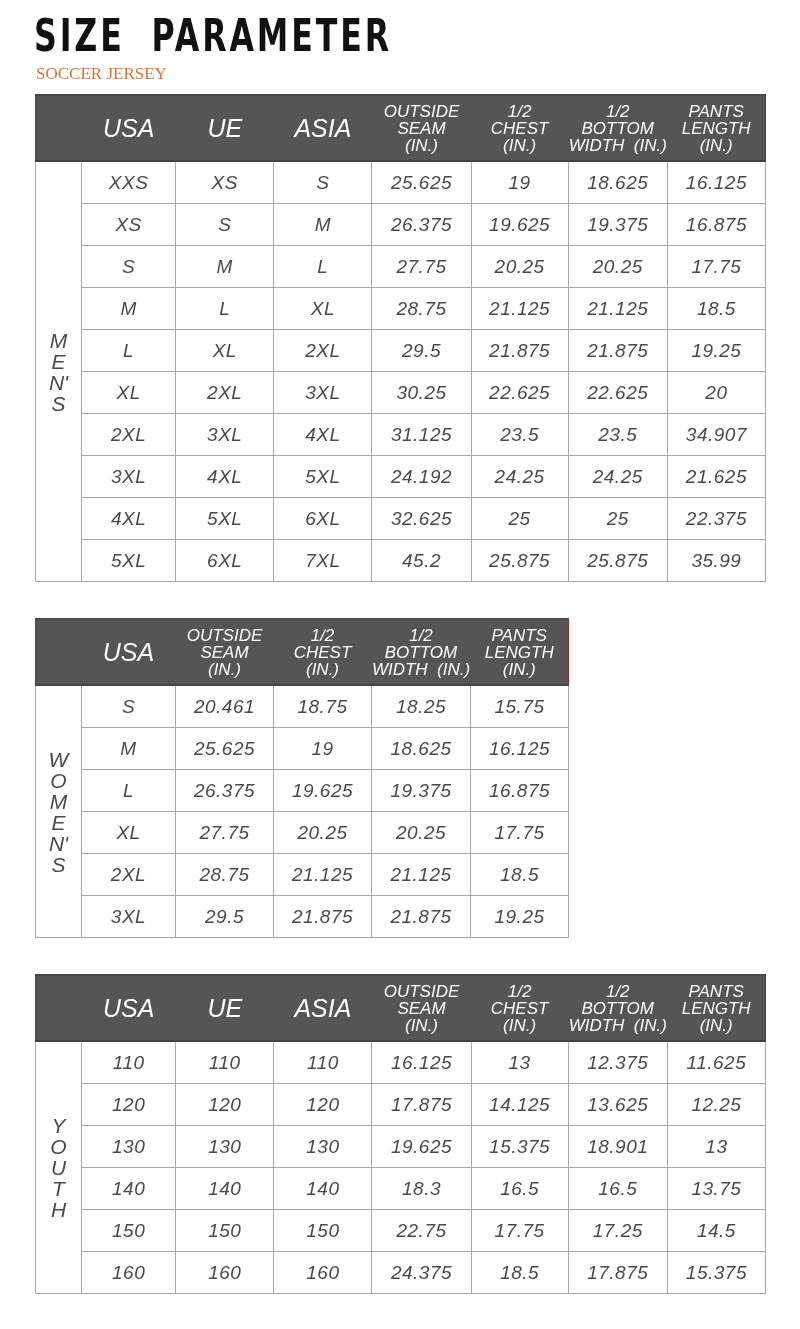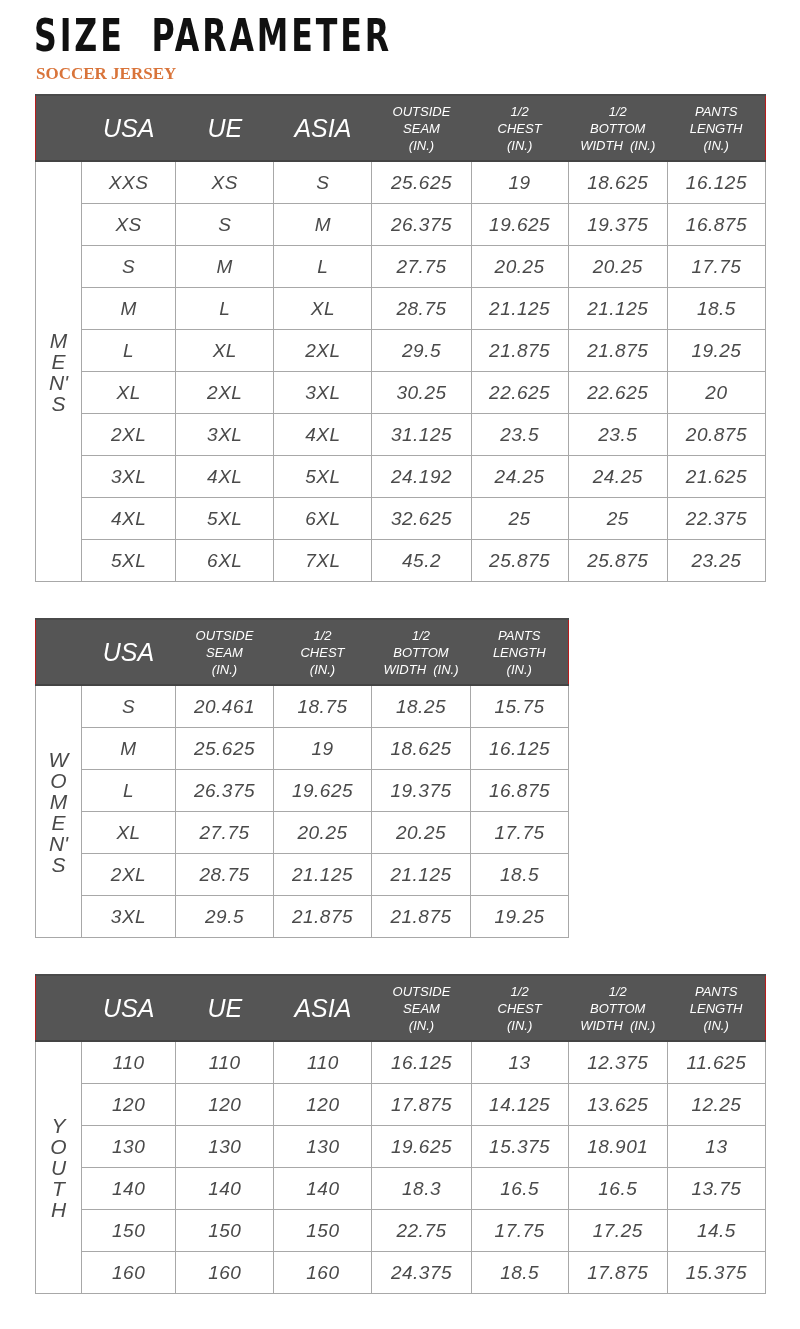--- a/index.html
+++ b/index.html
@@ -6,35 +6,35 @@
   body { width: 800px; height: 1329px; position: relative; overflow: hidden; font-family: "Liberation Sans", sans-serif; color: #3a3a3a; }
   .title {
     position: absolute; left: 34px; top: 14px;
     font-family: "DejaVu Sans", sans-serif; font-weight: bold;
     font-size: 44px; letter-spacing: 4px; color: #111;
     transform: scaleX(0.72); transform-origin: left top;
     word-spacing: 18px; line-height: 1;
   }
   .subtitle {
     position: absolute; left: 36px; top: 64px;
-    font-family: "Liberation Serif", serif; font-weight: bold;
+    font-family: "Liberation Serif", serif; font-weight: normal;
     font-size: 17px; color: #d9743a; letter-spacing: 0px;
   }
   table.size {
     position: absolute; border-collapse: collapse; table-layout: fixed;
     border: 1px solid #b91c1c;
     font-style: italic;
   }
   table.size th {
     background: #555555; color: #ffffff; font-weight: normal;
     border-top: 2px solid #4a4a4a; border-bottom: 2px solid #444;
     padding: 0; height: 64px; vertical-align: middle; text-align: center;
   }
   table.size th.big { font-size: 25px; }
-  table.size th.small { font-size: 13px; line-height: 17px; }
+  table.size th.small { font-size: 17px; line-height: 17px; }
   table.size td {
     border: 1px solid #a8a8a8; text-align: center; vertical-align: middle;
     font-size: 19px; color: #4a4a4a; height: 41px; padding: 0; letter-spacing: 0.5px;
   }
   table.size td.group {
     font-size: 21px; line-height: 21px; color: #4a4a4a; letter-spacing: 0;
     border-right: 1px solid #a8a8a8;
   }
   .vtext { display: inline-block; width: 20px; word-wrap: break-word; text-align: center; }
   #mens { left: 35px; top: 94px; width: 731px; }
@@ -142,21 +142,21 @@
         <td>22.625</td>
         <td>20</td>
     </tr>
     <tr>
       <td>2XL</td>
         <td>3XL</td>
         <td>4XL</td>
         <td>31.125</td>
         <td>23.5</td>
         <td>23.5</td>
-        <td>20.875</td>
+        <td>34.907</td>
     </tr>
     <tr>
       <td>3XL</td>
         <td>4XL</td>
         <td>5XL</td>
         <td>24.192</td>
         <td>24.25</td>
         <td>24.25</td>
         <td>21.625</td>
     </tr>
@@ -169,21 +169,21 @@
         <td>25</td>
         <td>22.375</td>
     </tr>
     <tr>
       <td>5XL</td>
         <td>6XL</td>
         <td>7XL</td>
         <td>45.2</td>
         <td>25.875</td>
         <td>25.875</td>
-        <td>23.25</td>
+        <td>35.99</td>
     </tr>
   </tbody>
 </table>
 
 <table class="size" id="womens">
   <colgroup>
     <col style="width:46px">
       <col style="width:94px">
       <col style="width:98px">
       <col style="width:98px">

